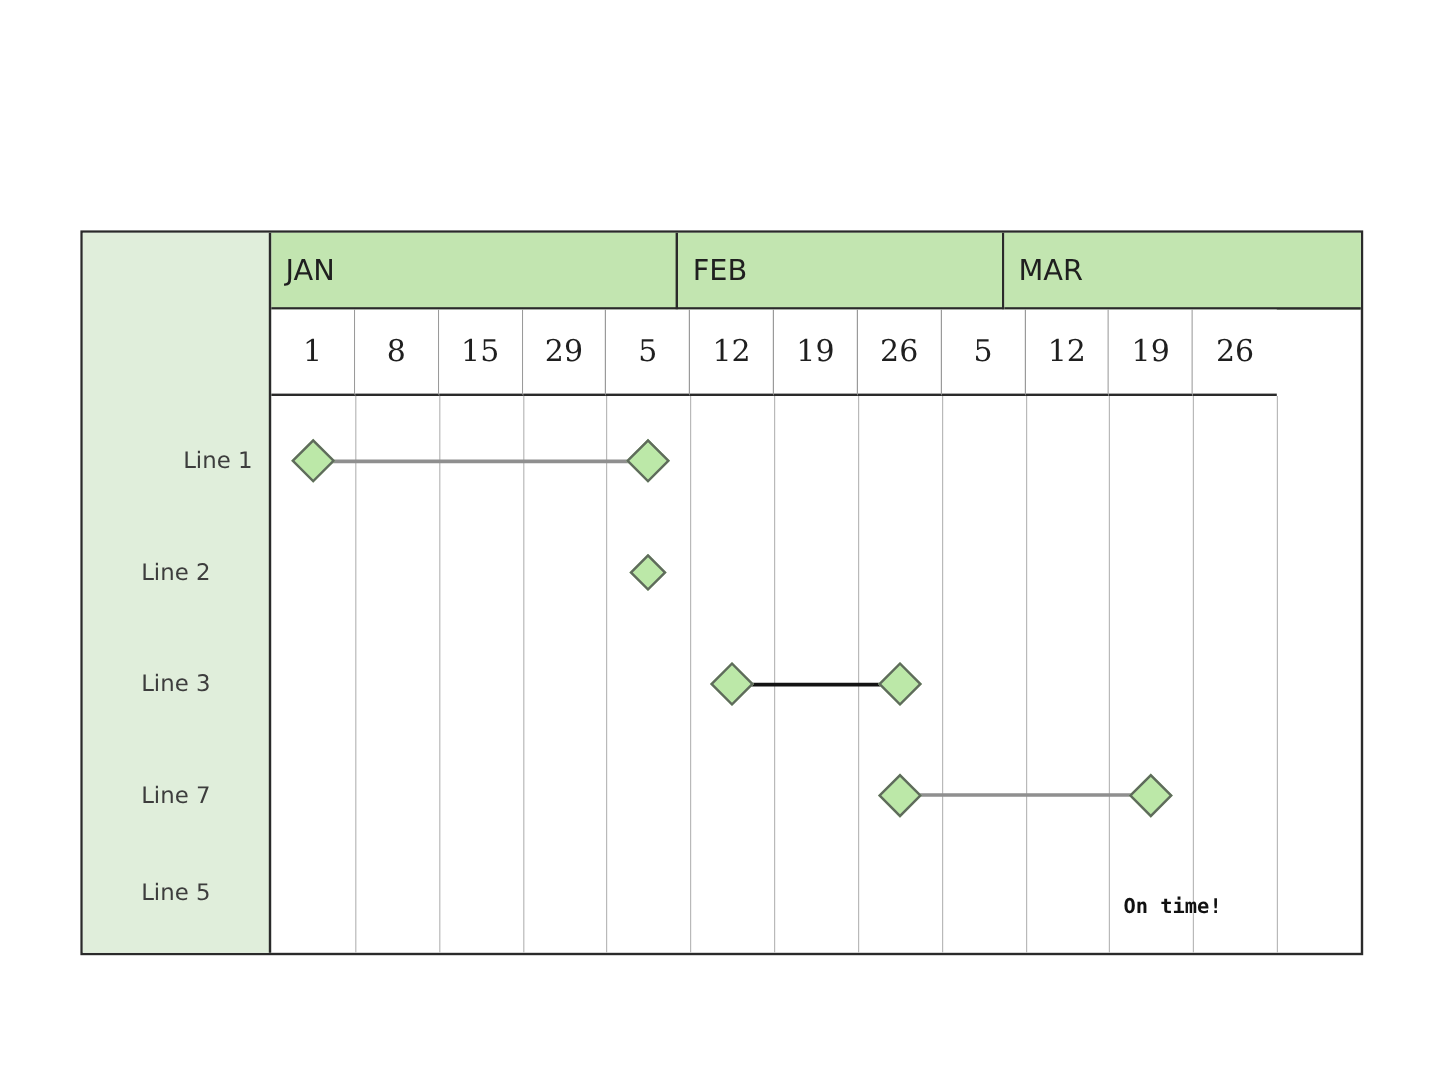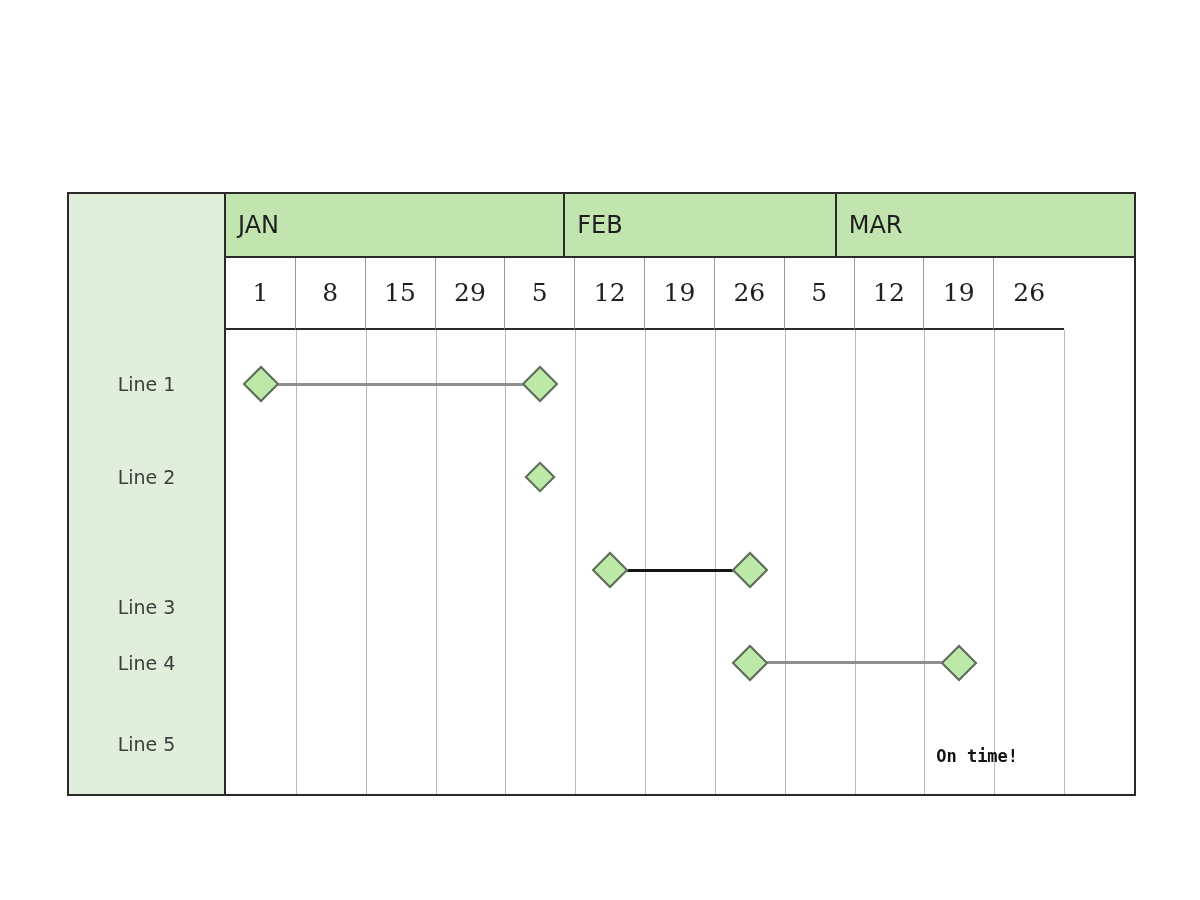--- a/index.html
+++ b/index.html
@@ -183,24 +183,24 @@
 </style>
 </head>
 <body>
 
 <div id="canvas">
 
 
   <div id="timeline-table">
 
     <div id="label-column">
-        <div class="row-label" style="top: 178.4px;">Line 1</div>
+        <div class="row-label" style="top: 178.4px; margin-left: 35px;">Line 1</div>
         <div class="row-label" style="top: 271.2px;">Line 2</div>
-        <div class="row-label" style="top: 364px; margin-top: 37px;">Line 3</div>
-        <div class="row-label" style="top: 456.8px;">Line 4</div>
+        <div class="row-label" style="top: 364px;">Line 3</div>
+        <div class="row-label" style="top: 456.8px;">Line 7</div>
         <div class="row-label" style="top: 538px;">Line 5</div>
       </div>
 
     <div id="grid-area">
       <div id="month-header-row">
           <div class="month-cell" style="width: 349.231px; text-align: center;">
             <span class="month-label">JAN</span>
           </div>
           <div class="month-cell" style="width: 279.385px;">
             <span class="month-label">FEB</span>

